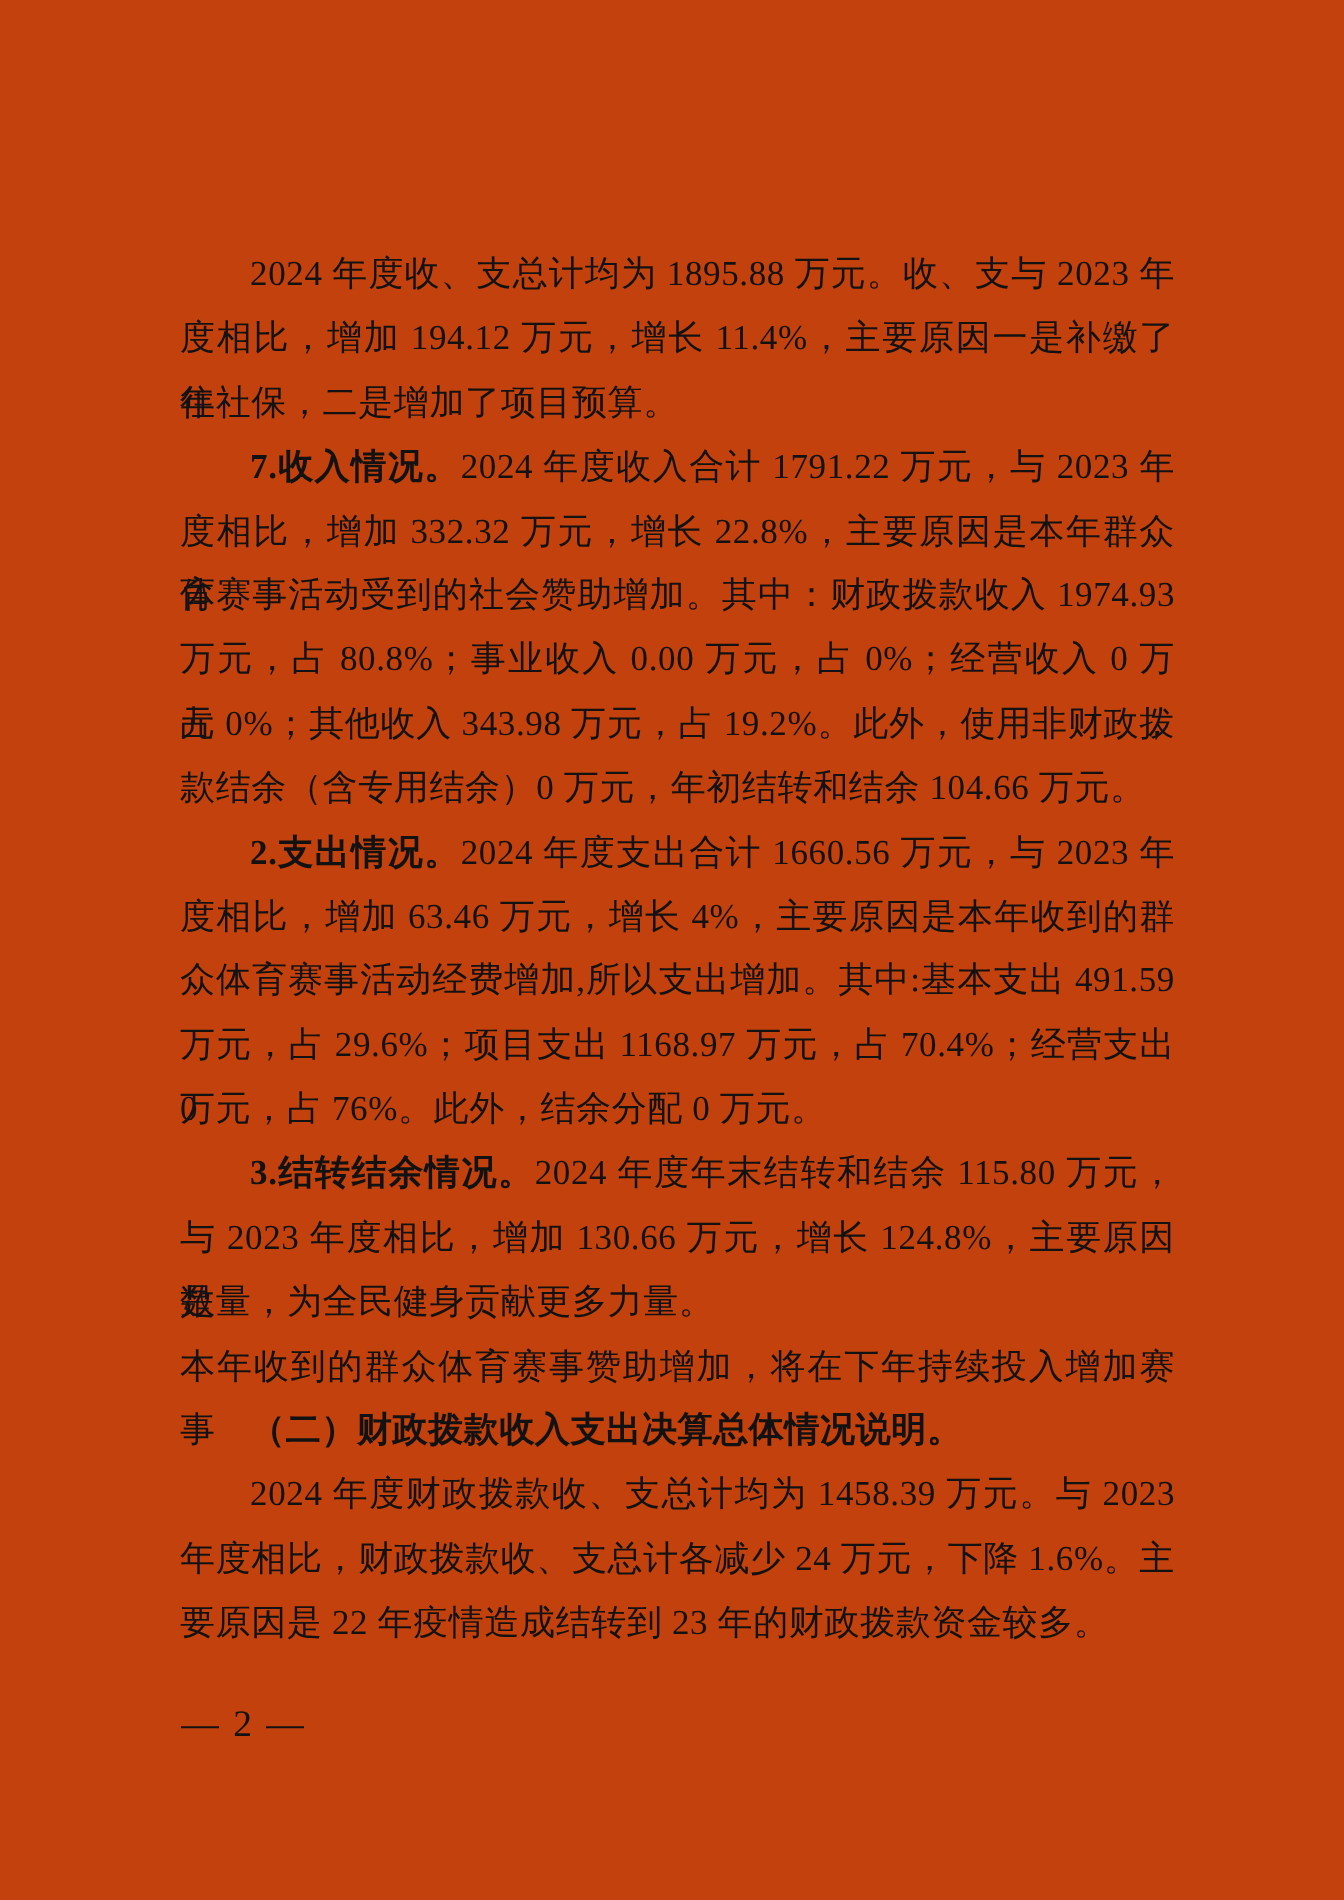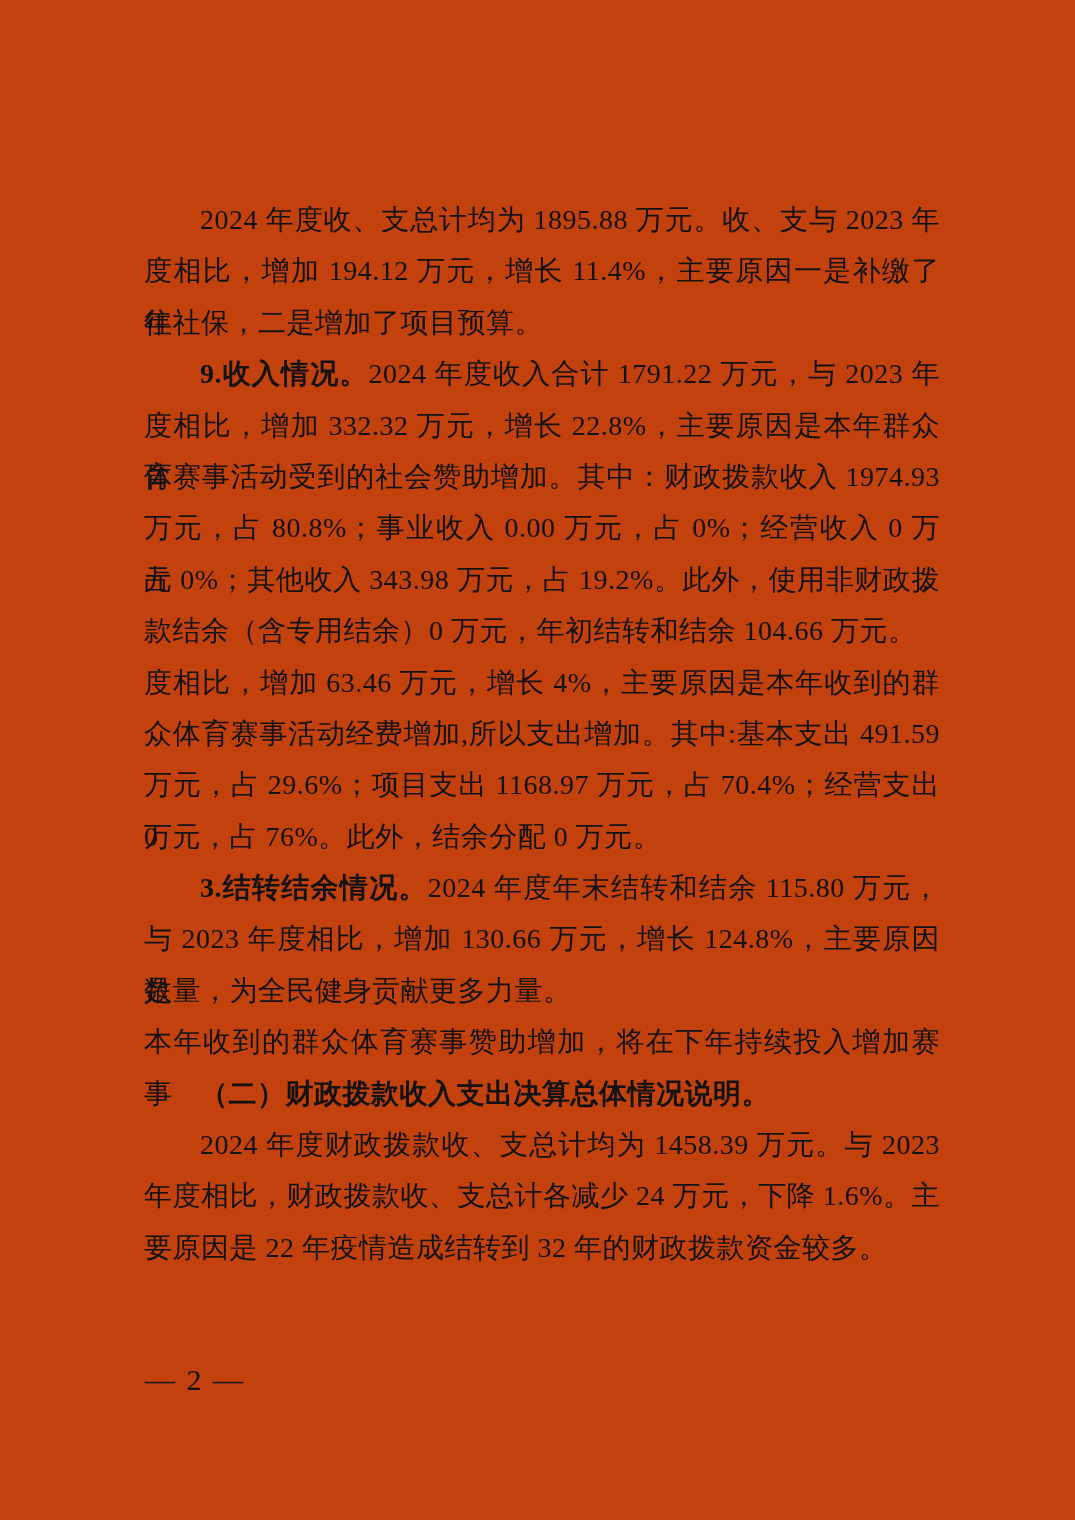--- a/index.html
+++ b/index.html
@@ -59,36 +59,39 @@
       <div class="line indent">
     <span class="body">2024 年度收、支总计均为 1895.88 万元。收、支与 2023 年</span>
   </div>
       <div class="line">
     <span class="body">度相比，增加 194.12 万元，增长 11.4%，主要原因一是补缴了往</span>
   </div>
       <div class="line para-end">
     <span class="body">年社保，二是增加了项目预算。</span>
   </div>
       <div class="line indent">
-    <span class="lead">9.收入情况。</span><span class="body">2024 年度收入合计 1791.22 万元，与 2023 年</span>
+    <span class="lead">7.收入情况。</span><span class="body">2024 年度收入合计 1791.22 万元，与 2023 年</span>
   </div>
       <div class="line">
     <span class="body">度相比，增加 332.32 万元，增长 22.8%，主要原因是本年群众体</span>
   </div>
       <div class="line">
     <span class="body">育赛事活动受到的社会赞助增加。其中：财政拨款收入 1974.93</span>
   </div>
       <div class="line">
     <span class="body">万元，占 80.8%；事业收入 0.00 万元，占 0%；经营收入 0 万元，</span>
   </div>
       <div class="line">
     <span class="body">占 0%；其他收入 343.98 万元，占 19.2%。此外，使用非财政拨</span>
   </div>
       <div class="line para-end">
     <span class="body">款结余（含专用结余）0 万元，年初结转和结余 104.66 万元。</span>
+  </div>
+      <div class="line indent">
+    <span class="lead">2.支出情况。</span><span class="body">2024 年度支出合计 1660.56 万元，与 2023 年</span>
   </div>
       <div class="line">
     <span class="body">度相比，增加 63.46 万元，增长 4%，主要原因是本年收到的群</span>
   </div>
       <div class="line">
     <span class="body">众体育赛事活动经费增加,所以支出增加。其中:基本支出 491.59</span>
   </div>
       <div class="line">
     <span class="body">万元，占 29.6%；项目支出 1168.97 万元，占 70.4%；经营支出 0</span>
   </div>
@@ -110,19 +113,19 @@
       <div class="line indent para-end">
     <span class="lead">（二）财政拨款收入支出决算总体情况说明。</span>
   </div>
       <div class="line indent">
     <span class="body">2024 年度财政拨款收、支总计均为 1458.39 万元。与 2023</span>
   </div>
       <div class="line">
     <span class="body">年度相比，财政拨款收、支总计各减少 24 万元，下降 1.6%。主</span>
   </div>
       <div class="line para-end">
-    <span class="body">要原因是 22 年疫情造成结转到 32 年的财政拨款资金较多。</span>
+    <span class="body">要原因是 22 年疫情造成结转到 23 年的财政拨款资金较多。</span>
   </div>
     </div>
 
   <div class="page-footer">— 2 —</div>
 
 </div>
 
 </body></html>

